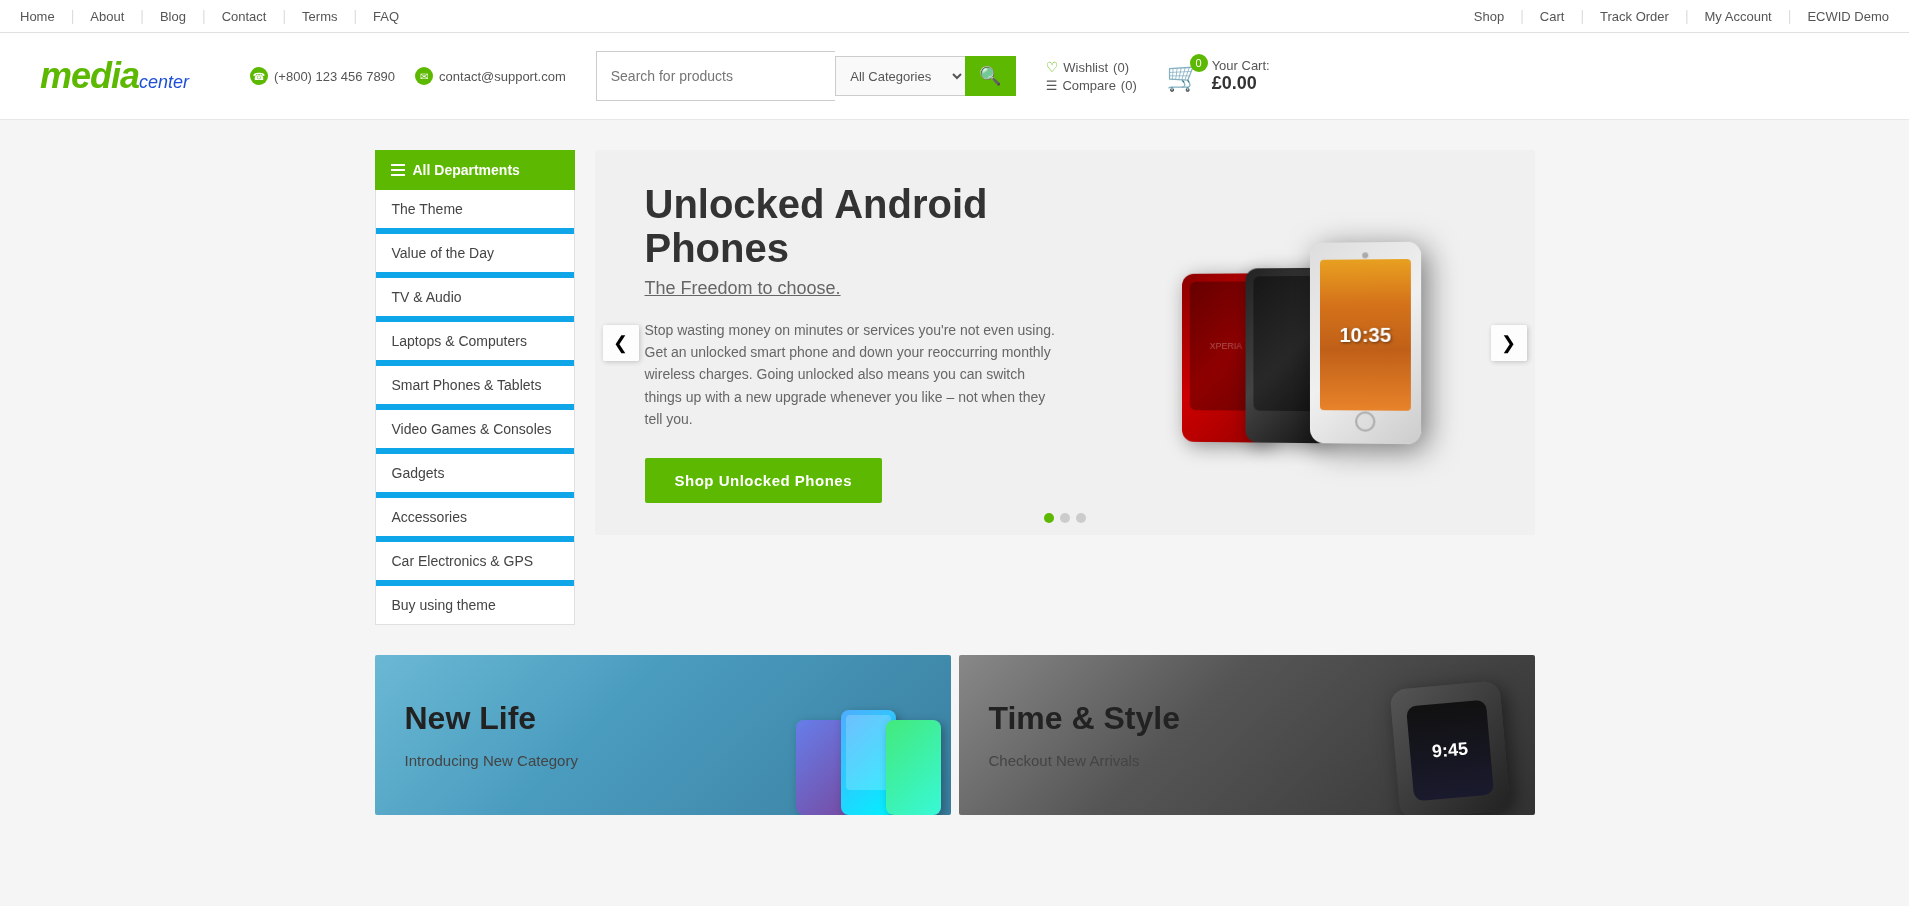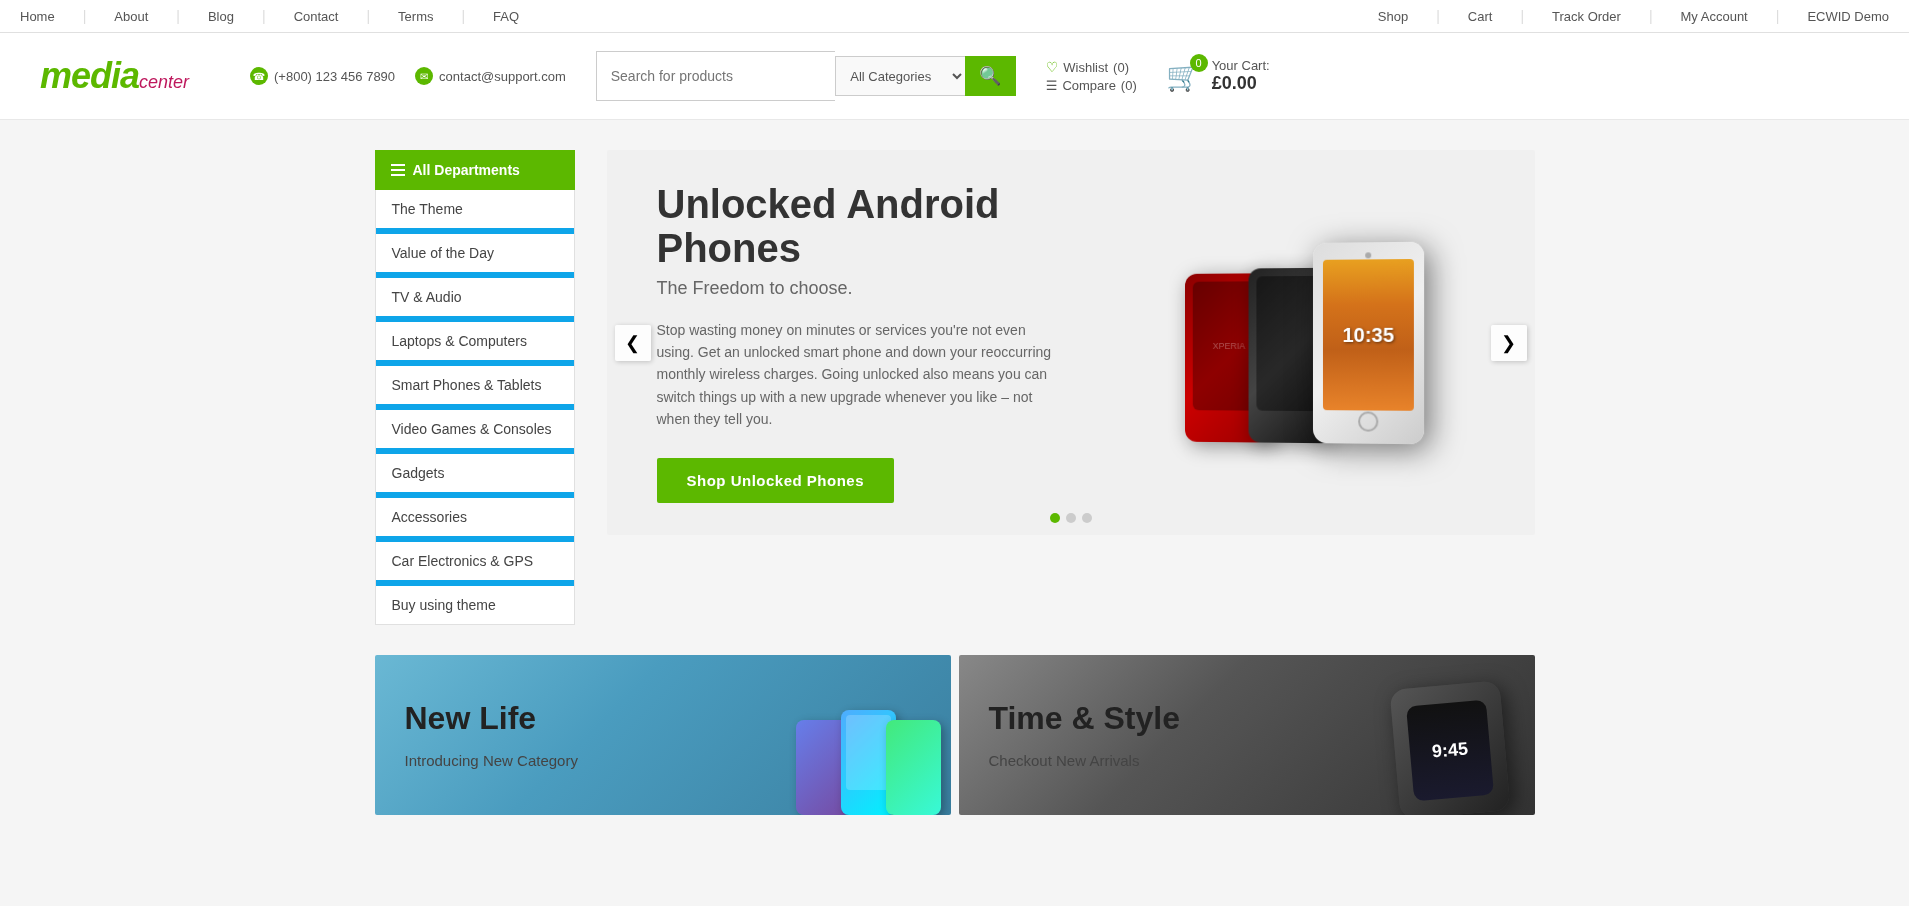--- a/index.html
+++ b/index.html
@@ -9,21 +9,21 @@
     .top-nav {
       background: #fff;
       border-bottom: 1px solid #e0e0e0;
       padding: 8px 20px;
       display: flex;
       justify-content: space-between;
       align-items: center;
     }
     .top-nav-left, .top-nav-right {
       display: flex;
-      gap: 28px;
+      gap: 16px;
       align-items: center;
     }
     .top-nav a {
       color: #555;
       text-decoration: none;
       font-size: 13px;
     }
 
     
     .header {
@@ -44,21 +44,21 @@
     .logo-media {
       font-size: 36px;
       font-weight: bold;
       color: #5cb800;
       font-style: italic;
       letter-spacing: -1px;
       text-align: right;
     }
     .logo-center {
       font-size: 18px;
-      color: #be185d;
+      color: #1d4ed8;
       font-weight: normal;
       font-style: italic;
     }
 
     .contact-info {
       display: flex;
       gap: 20px;
       align-items: center;
       font-size: 13px;
       color: #555;
@@ -169,21 +169,21 @@
       font-size: 18px;
       font-weight: bold;
       color: #333;
     }
 
     
     .main-content {
       max-width: 1200px;
       margin: 30px auto;
       display: flex;
-      gap: 32px;
+      gap: 20px;
       padding: 0 20px;
     }
 
     
     .sidebar {
       width: 200px;
       flex-shrink: 0;
     }
     .sidebar-header {
       background: #5cb800;
@@ -234,20 +234,21 @@
       font-size: 40px;
       font-weight: bold;
       color: #333;
       line-height: 1.1;
       margin-bottom: 8px;
     }
     .hero-subtitle {
       font-size: 18px;
       color: #666;
       margin-bottom: 20px;
+      text-decoration: underline;
     }
     .hero-body {
       font-size: 14px;
       color: #666;
       line-height: 1.6;
       margin-bottom: 28px;
     }
     .hero-btn {
       background: #5cb800;
       color: white;

